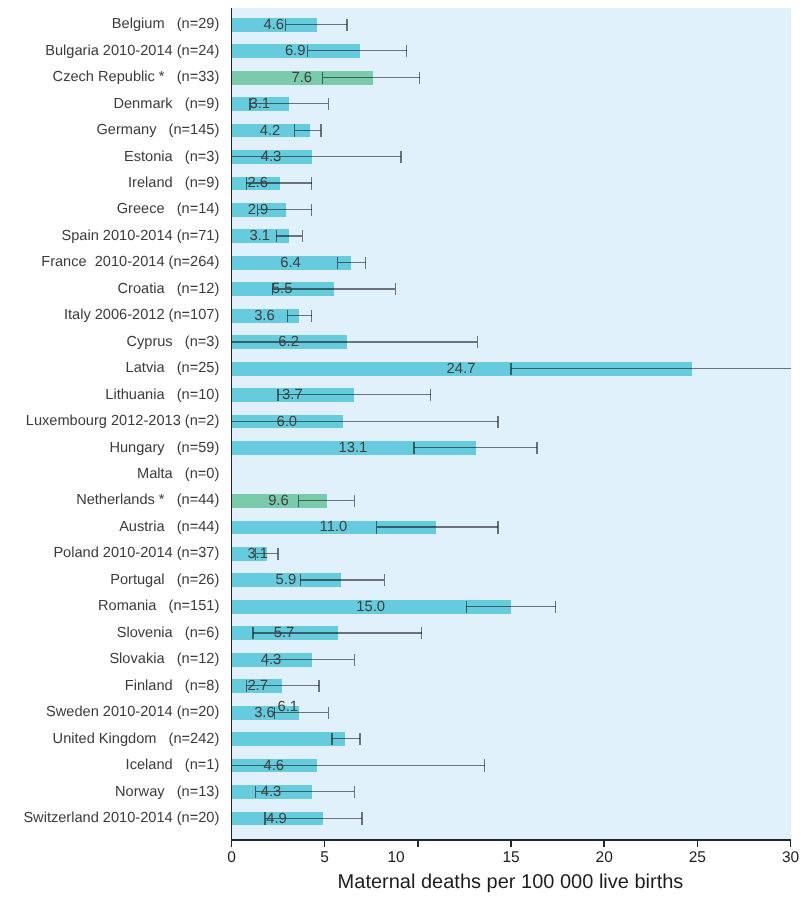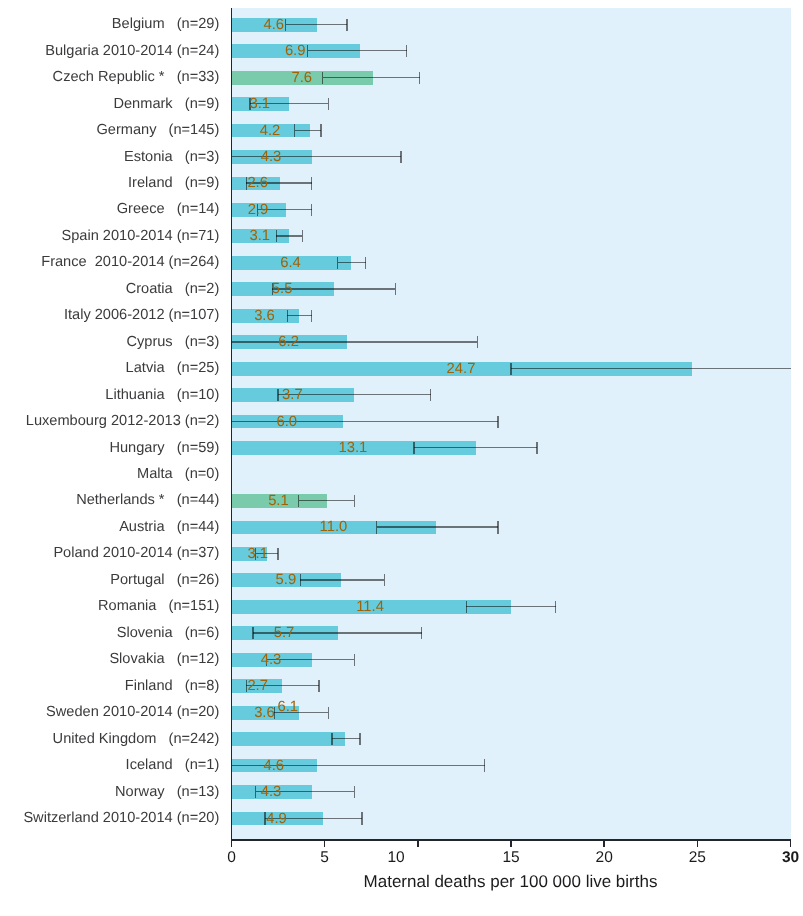--- a/index.html
+++ b/index.html
@@ -67,21 +67,21 @@
     left: 231.5px;
     height: 13.8px;
   }
   .bar.blue  { background: #66CCDD; }   
   .bar.green { background: #7ACBAC; }   
   
   .value-label {
     position: absolute;
     font-size: 14.8px;
     line-height: 14.8px;
-    color: #a16207;
+    color: #404040;
     white-space: pre;
     text-align: left;
   }
   
   .err-line {
     position: absolute;
     height: 1.3px;
     background: rgba(0,0,0,0.52);
   }
   .err-cap {
@@ -107,21 +107,21 @@
     text-align: center;
     transform: translateX(-50%);
     white-space: pre;
   }
   #xlabel {
     position: absolute;
     top: 874.5px;
     left: 231px;
     width: 559px;
     text-align: center;
-    font-size: 17px;
+    font-size: 20px;
     line-height: 14.9px;
     color: #1b1b1d;
     white-space: pre;
   }
 </style>
 </head>
 <body>
 
 <div id="figure">
   <div id="plot-area" style="background: rgb(224, 241, 252);"></div>
@@ -204,41 +204,41 @@
       <div class="value-label" style="top: 414.6px; visibility: visible; left: 276.511px;">6.0</div>
       <div class="bar blue" style="background: rgb(102, 204, 221); top: 441.16px; width: 244.097px;"></div>
       <div class="err-line" style="background: rgba(0, 0, 0, 0.52); left: 414.107px; width: 122.98px; top: 447.06px;"></div>
       <div class="err-cap" style="background: rgba(0, 0, 0, 0.52); left: 413.437px; top: 441.96px;"></div>
       <div class="err-cap" style="background: rgba(0, 0, 0, 0.52); left: 536.417px; top: 441.96px;"></div>
       <div class="value-label" style="top: 441.06px; visibility: visible; left: 338.542px;">13.1</div>
       <div class="bar green" style="background: rgb(122, 203, 172); top: 494.08px; width: 95.03px;"></div>
       <div class="err-line" style="background: rgba(0, 0, 0, 0.52); left: 298.58px; width: 55.9px; top: 499.98px;"></div>
       <div class="err-cap" style="background: rgba(0, 0, 0, 0.52); left: 297.91px; top: 494.88px;"></div>
       <div class="err-cap" style="background: rgba(0, 0, 0, 0.52); left: 353.81px; top: 494.88px;"></div>
-      <div class="value-label" style="top: 493.98px; visibility: visible; left: 268.126px;">5.1</div>
+      <div class="value-label" style="top: 493.98px; visibility: visible; left: 268.126px;">9.6</div>
       <div class="bar blue" style="background: rgb(102, 204, 221); top: 520.54px; width: 204.967px;"></div>
       <div class="err-line" style="background: rgba(0, 0, 0, 0.52); left: 376.84px; width: 121.117px; top: 526.44px;"></div>
       <div class="err-cap" style="background: rgba(0, 0, 0, 0.52); left: 376.17px; top: 521.34px;"></div>
       <div class="err-cap" style="background: rgba(0, 0, 0, 0.52); left: 497.287px; top: 521.34px;"></div>
       <div class="value-label" style="top: 520.44px; visibility: visible; left: 319.532px;">11.0</div>
       <div class="bar blue" style="background: rgb(102, 204, 221); top: 547px; width: 35.4033px;"></div>
       <div class="err-line" style="background: rgba(0, 0, 0, 0.52); left: 255.723px; width: 22.36px; top: 552.9px;"></div>
       <div class="err-cap" style="background: rgba(0, 0, 0, 0.52); left: 255.053px; top: 547.8px;"></div>
       <div class="err-cap" style="background: rgba(0, 0, 0, 0.52); left: 277.413px; top: 547.8px;"></div>
       <div class="value-label" style="top: 546.9px; visibility: visible; left: 247.4px;">3.1</div>
       <div class="bar blue" style="background: rgb(102, 204, 221); top: 573.46px; width: 109.937px;"></div>
       <div class="err-line" style="background: rgba(0, 0, 0, 0.52); left: 300.443px; width: 83.85px; top: 579.36px;"></div>
       <div class="err-cap" style="background: rgba(0, 0, 0, 0.52); left: 299.773px; top: 574.26px;"></div>
       <div class="err-cap" style="background: rgba(0, 0, 0, 0.52); left: 383.623px; top: 574.26px;"></div>
       <div class="value-label" style="top: 573.36px; visibility: visible; left: 275.579px;">5.9</div>
       <div class="bar blue" style="background: rgb(102, 204, 221); top: 599.92px; width: 279.5px;"></div>
       <div class="err-line" style="background: rgba(0, 0, 0, 0.52); left: 466.28px; width: 89.44px; top: 605.82px;"></div>
       <div class="err-cap" style="background: rgba(0, 0, 0, 0.52); left: 465.61px; top: 600.72px;"></div>
       <div class="err-cap" style="background: rgba(0, 0, 0, 0.52); left: 555.05px; top: 600.72px;"></div>
-      <div class="value-label" style="top: 599.82px; visibility: visible; left: 356.244px;">11.4</div>
+      <div class="value-label" style="top: 599.82px; visibility: visible; left: 356.244px;">15.0</div>
       <div class="bar blue" style="background: rgb(102, 204, 221); top: 626.38px; width: 106.21px;"></div>
       <div class="err-line" style="background: rgba(0, 0, 0, 0.52); left: 252.928px; width: 168.632px; top: 632.28px;"></div>
       <div class="err-cap" style="background: rgba(0, 0, 0, 0.52); left: 252.258px; top: 627.18px;"></div>
       <div class="err-cap" style="background: rgba(0, 0, 0, 0.52); left: 420.89px; top: 627.18px;"></div>
       <div class="value-label" style="top: 626.28px; visibility: visible; left: 273.716px;">5.7</div>
       <div class="bar blue" style="background: rgb(102, 204, 221); top: 652.84px; width: 80.1233px;"></div>
       <div class="err-line" style="background: rgba(0, 0, 0, 0.52); left: 266.903px; width: 87.5767px; top: 658.74px;"></div>
       <div class="err-cap" style="background: rgba(0, 0, 0, 0.52); left: 266.233px; top: 653.64px;"></div>
       <div class="err-cap" style="background: rgba(0, 0, 0, 0.52); left: 353.81px; top: 653.64px;"></div>
       <div class="value-label" style="top: 652.74px; visibility: visible; left: 260.673px;">4.3</div>
@@ -278,21 +278,21 @@
       <div class="row-label" style="top: 17.2px;">Belgium   (n=29)</div>
       <div class="row-label" style="top: 43.66px;">Bulgaria 2010-2014 (n=24)</div>
       <div class="row-label" style="top: 70.12px;">Czech Republic *   (n=33)</div>
       <div class="row-label" style="top: 96.58px;">Denmark   (n=9)</div>
       <div class="row-label" style="top: 123.04px;">Germany   (n=145)</div>
       <div class="row-label" style="top: 149.5px;">Estonia   (n=3)</div>
       <div class="row-label" style="top: 175.96px;">Ireland   (n=9)</div>
       <div class="row-label" style="top: 202.42px;">Greece   (n=14)</div>
       <div class="row-label" style="top: 228.88px;">Spain 2010-2014 (n=71)</div>
       <div class="row-label" style="top: 255.34px;">France  2010-2014 (n=264)</div>
-      <div class="row-label" style="top: 281.8px;">Croatia   (n=2)</div>
+      <div class="row-label" style="top: 281.8px;">Croatia   (n=12)</div>
       <div class="row-label" style="top: 308.26px;">Italy 2006-2012 (n=107)</div>
       <div class="row-label" style="top: 334.72px;">Cyprus   (n=3)</div>
       <div class="row-label" style="top: 361.18px;">Latvia   (n=25)</div>
       <div class="row-label" style="top: 387.64px; margin-left: 31px;">Lithuania   (n=10)</div>
       <div class="row-label" style="top: 414.1px;">Luxembourg 2012-2013 (n=2)</div>
       <div class="row-label" style="top: 440.56px;">Hungary   (n=59)</div>
       <div class="row-label" style="top: 467.02px;">Malta   (n=0)</div>
       <div class="row-label" style="top: 493.48px;">Netherlands *   (n=44)</div>
       <div class="row-label" style="top: 519.94px;">Austria   (n=44)</div>
       <div class="row-label" style="top: 546.4px;">Poland 2010-2014 (n=37)</div>
@@ -314,16 +314,16 @@
       <div class="xtick-label" style="left: 324.667px;">5</div>
       <div class="xtick" style="background: rgb(34, 38, 43); left: 417.033px;"></div>
       <div class="xtick-label" style="left: 396px;">10</div>
       <div class="xtick" style="background: rgb(34, 38, 43); left: 510.2px;"></div>
       <div class="xtick-label" style="left: 511px;">15</div>
       <div class="xtick" style="background: rgb(34, 38, 43); left: 603.367px;"></div>
       <div class="xtick-label" style="left: 604.167px;">20</div>
       <div class="xtick" style="background: rgb(34, 38, 43); left: 696.533px;"></div>
       <div class="xtick-label" style="left: 697.333px;">25</div>
       <div class="xtick" style="background: rgb(34, 38, 43); left: 789.7px;"></div>
-      <div class="xtick-label" style="left: 790.5px; font-weight: bold;">30</div>
+      <div class="xtick-label" style="left: 790.5px;">30</div>
     </div>
   <div id="xlabel">Maternal deaths per 100 000 live births</div>
 </div>
 
 </body></html>

